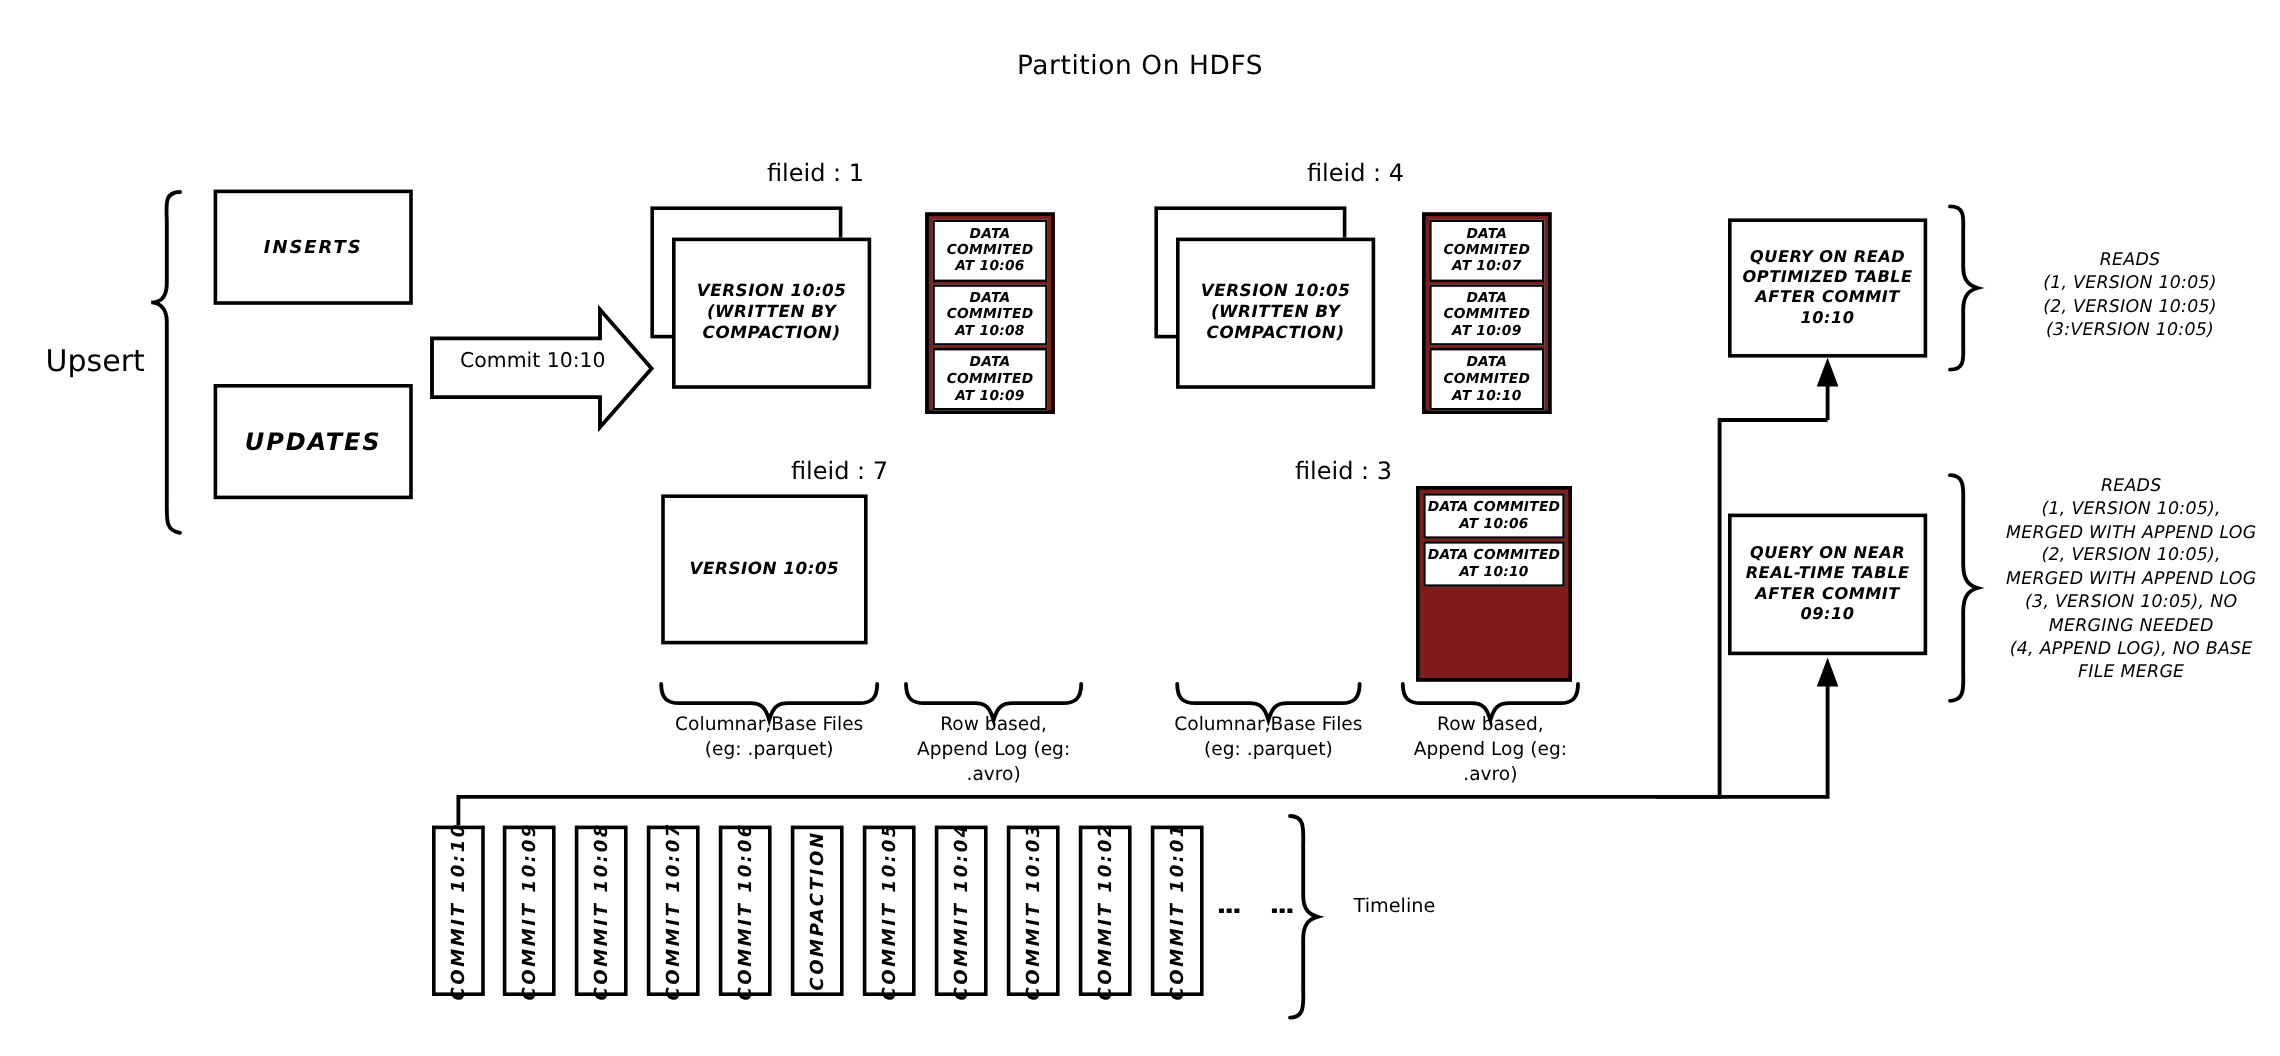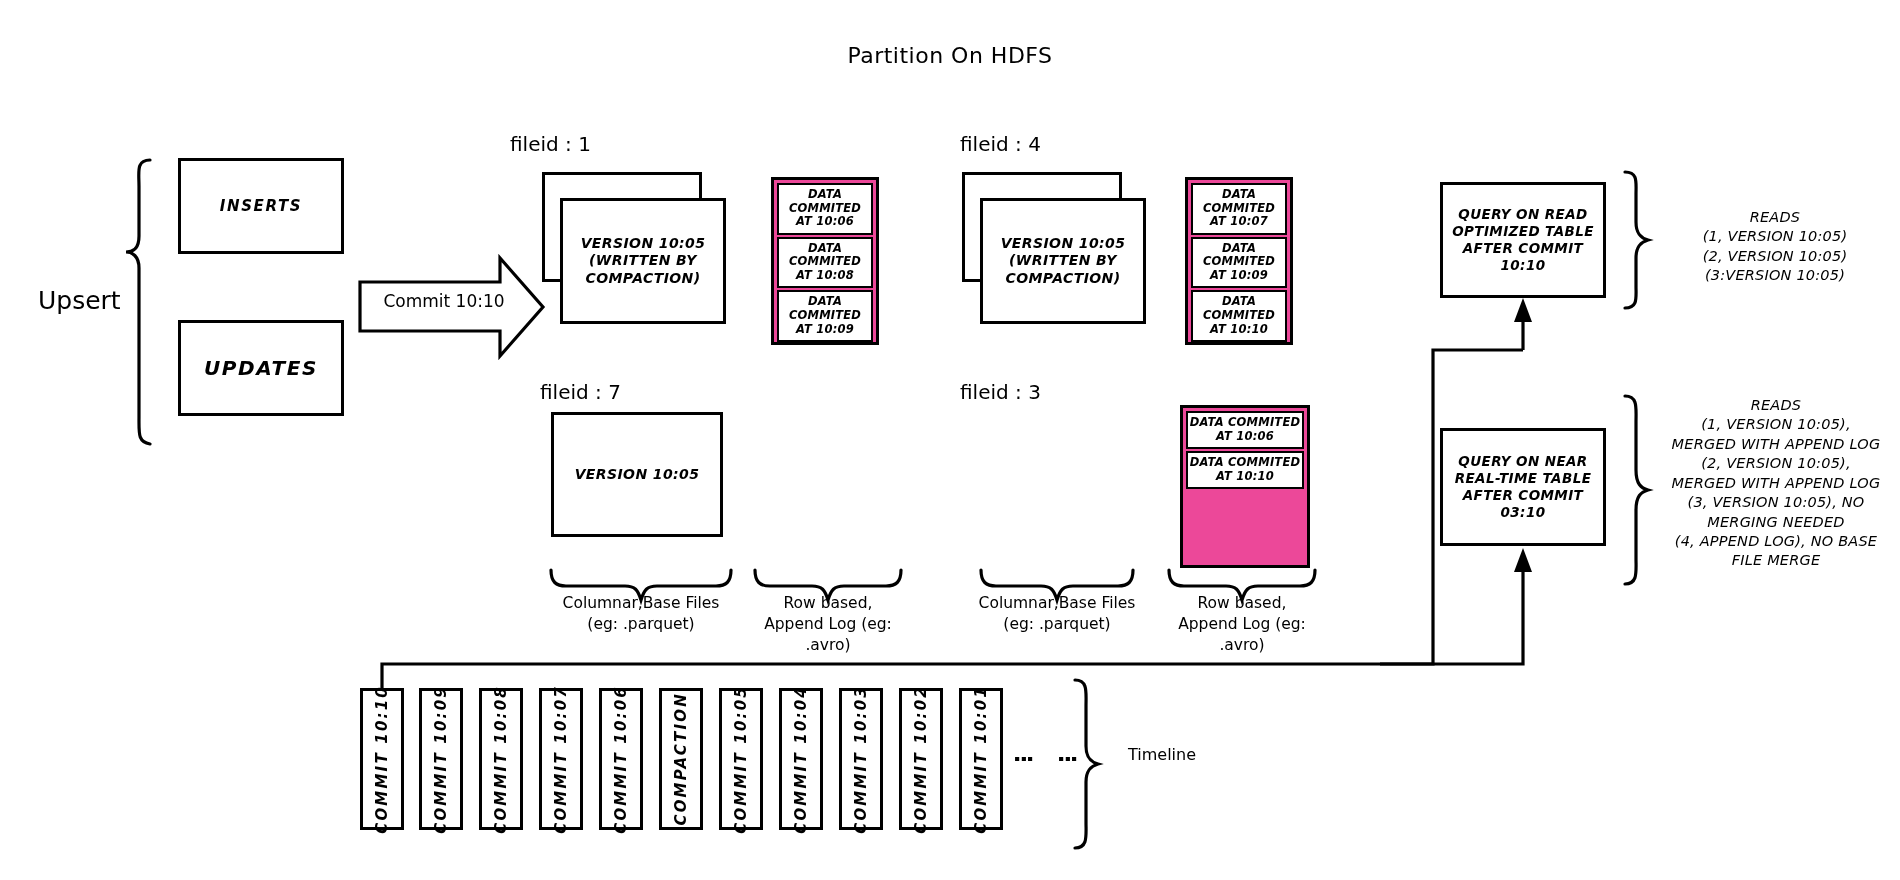--- a/index.html
+++ b/index.html
@@ -28,23 +28,23 @@
   #title{
     left:0;top:42px;width:1900px;text-align:center;
     font-size:22px;font-weight:400;letter-spacing:.5px;
   }
   
   #upsert-label{left:38px;top:285px;font-size:25px;}
   #commit-arrow-text{
     left:374px;top:290px;width:140px;text-align:center;font-size:17px;
   }
   
-  .fid{font-size:20px;text-align:left;position:absolute;font-weight:400;}
-  
-  .logbox{position:absolute;border:3px solid #000;box-sizing:border-box;background:#ec4899;}
+  .fid{font-size:20px;text-align:right;position:absolute;font-weight:400;}
+  
+  .logbox{position:absolute;border:3px solid #000;box-sizing:border-box;background:#7f1d1d;}
   .logcell{
     border:2.5px solid #000;box-sizing:border-box;background:#fff;
     font-size:11.5px;font-weight:bold;font-style:italic;text-align:center;
     line-height:1.18;padding:3px 0 4px;letter-spacing:.2px;margin:0 0 2px 0;
   }
   
   .reads{
     position:absolute;text-align:center;font-size:14.5px;font-weight:normal;
     font-style:italic;line-height:1.34;letter-spacing:.2px;
   }
@@ -169,21 +169,21 @@
 <div class="box" style="left:1440px;top:182px;width:166px;height:116px;">
   <span class="boxlabel" style="font-size:13.5px;white-space:pre-line;">QUERY ON READ
 OPTIMIZED TABLE
 AFTER COMMIT
 10:10</span>
 </div>
 <div class="box" style="left:1440px;top:428px;width:166px;height:118px;">
   <span class="boxlabel" style="font-size:13.5px;white-space:pre-line;">QUERY ON NEAR
 REAL-TIME TABLE
 AFTER COMMIT
-03:10</span>
+09:10</span>
 </div>
 
 <div class="reads" style="left:1655px;top:208px;width:240px;white-space:pre-line;">READS
 (1, VERSION 10:05)
 (2, VERSION 10:05)
 (3:VERSION 10:05)</div>
 <div class="reads" style="left:1652px;top:396px;width:248px;white-space:pre-line;">READS
 (1, VERSION 10:05),
 MERGED WITH APPEND LOG
 (2, VERSION 10:05),

